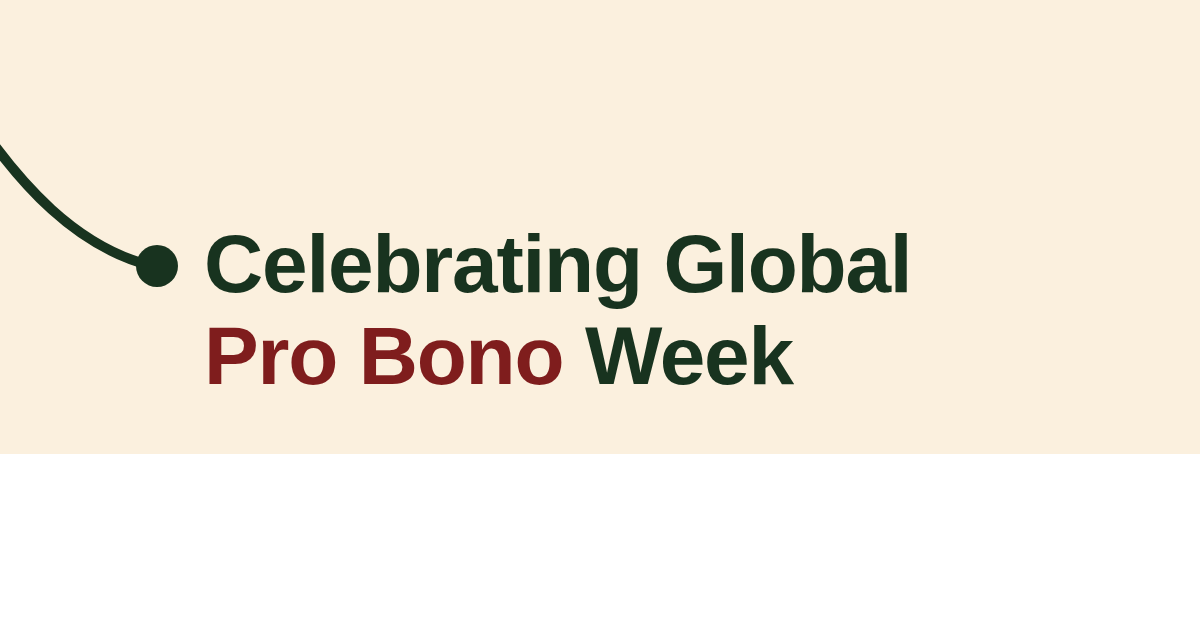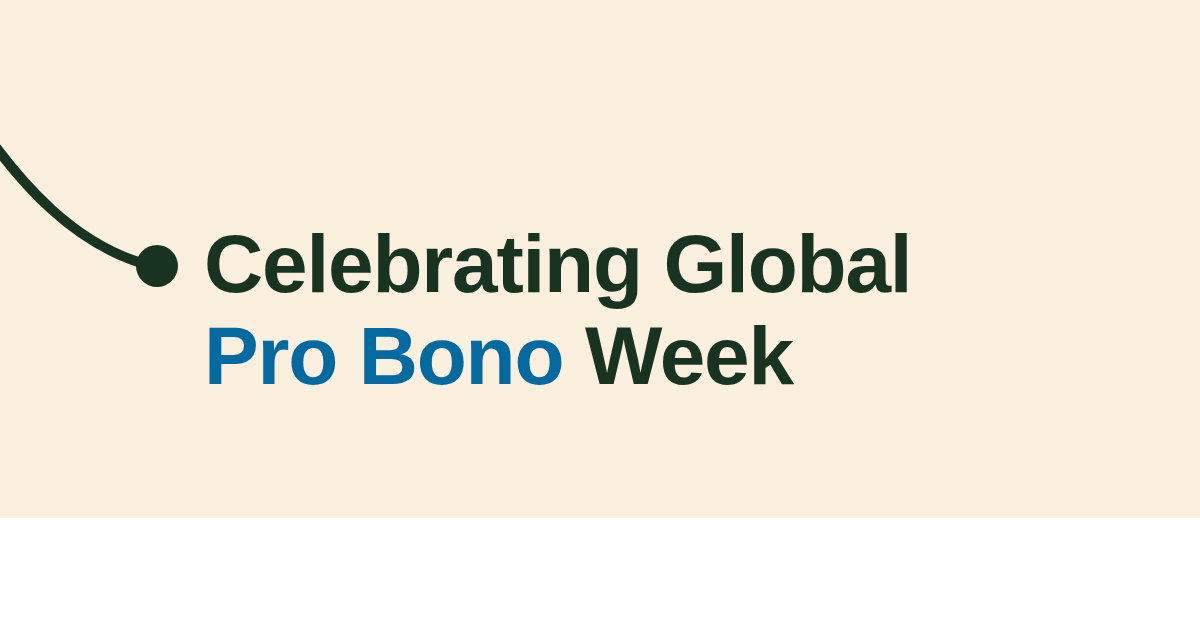--- a/index.html
+++ b/index.html
@@ -11,21 +11,21 @@
   body {
     width: 1200px;
     height: 630px;
     overflow: hidden;
     font-family: "Liberation Sans", sans-serif;
   }
 
   .banner {
     position: relative;
     width: 1200px;
-    height: 518px;
+    height: 454px;
     background-color: #FBF0DE;
     overflow: hidden;
   }
 
   
   .decor-swoosh {
     position: absolute;
     left: 0;
     top: 0;
     width: 1200px;
@@ -52,21 +52,21 @@
   .headline-line {
     display: block;
     white-space: nowrap;
   }
 
   .word-green {
     color: #18331F;
   }
 
   .word-orange {
-    color: #0369a1;
+    color: #7f1d1d;
   }
 
   .space {
     white-space: pre;
   }
 </style>
 </head>
 <body>
 
 <div class="banner">

